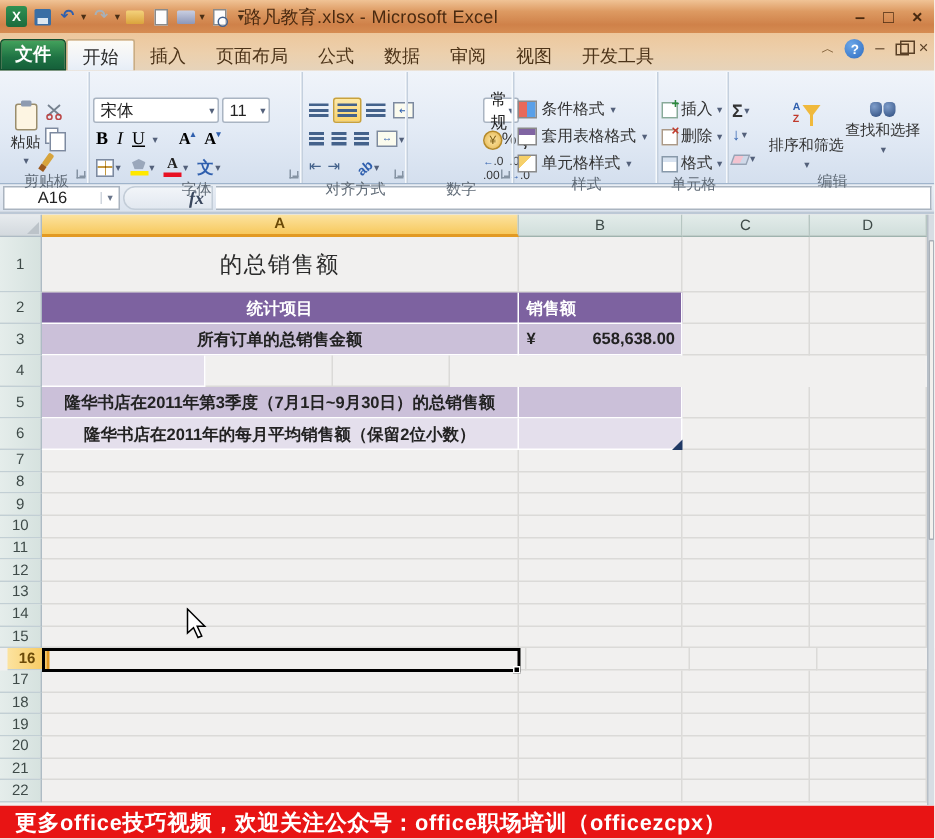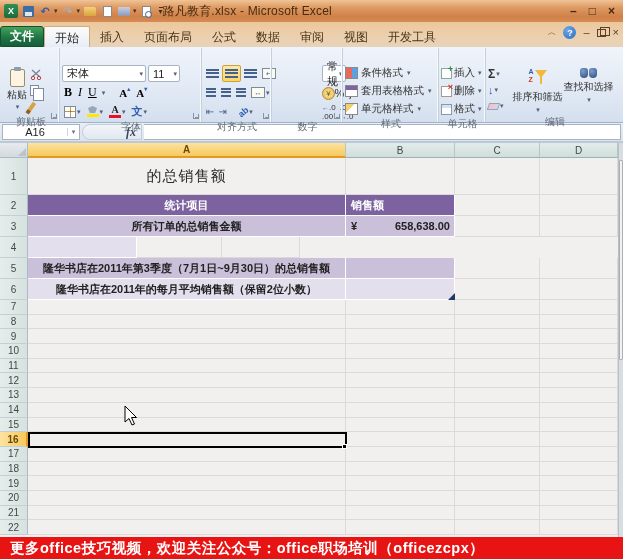--- a/index.html
+++ b/index.html
@@ -589,21 +589,21 @@
           <div class="cell" style="width: 85px;"></div>
           <div class="cell" style="width: 78px;"></div>
         </div>
         <div class="grid-row" style="height: 14.7px;">
           <div class="row-header">15</div>
           <div class="cell" style="width: 318px;"></div>
           <div class="cell" style="width: 109px;"></div>
           <div class="cell" style="width: 85px;"></div>
           <div class="cell" style="width: 78px;"></div>
         </div>
-        <div class="grid-row" style="height: 14.7px;">
+        <div class="grid-row" style="height: 14.7px; justify-content: flex-end;">
           <div class="row-header sel">16</div>
           <div class="cell" style="width: 318px;"></div>
           <div class="cell" style="width: 109px;"></div>
           <div class="cell" style="width: 85px;"></div>
           <div class="cell" style="width: 78px;"></div>
         </div>
         <div class="grid-row" style="height: 14.7px;">
           <div class="row-header">17</div>
           <div class="cell" style="width: 318px;"></div>
           <div class="cell" style="width: 109px;"></div>

